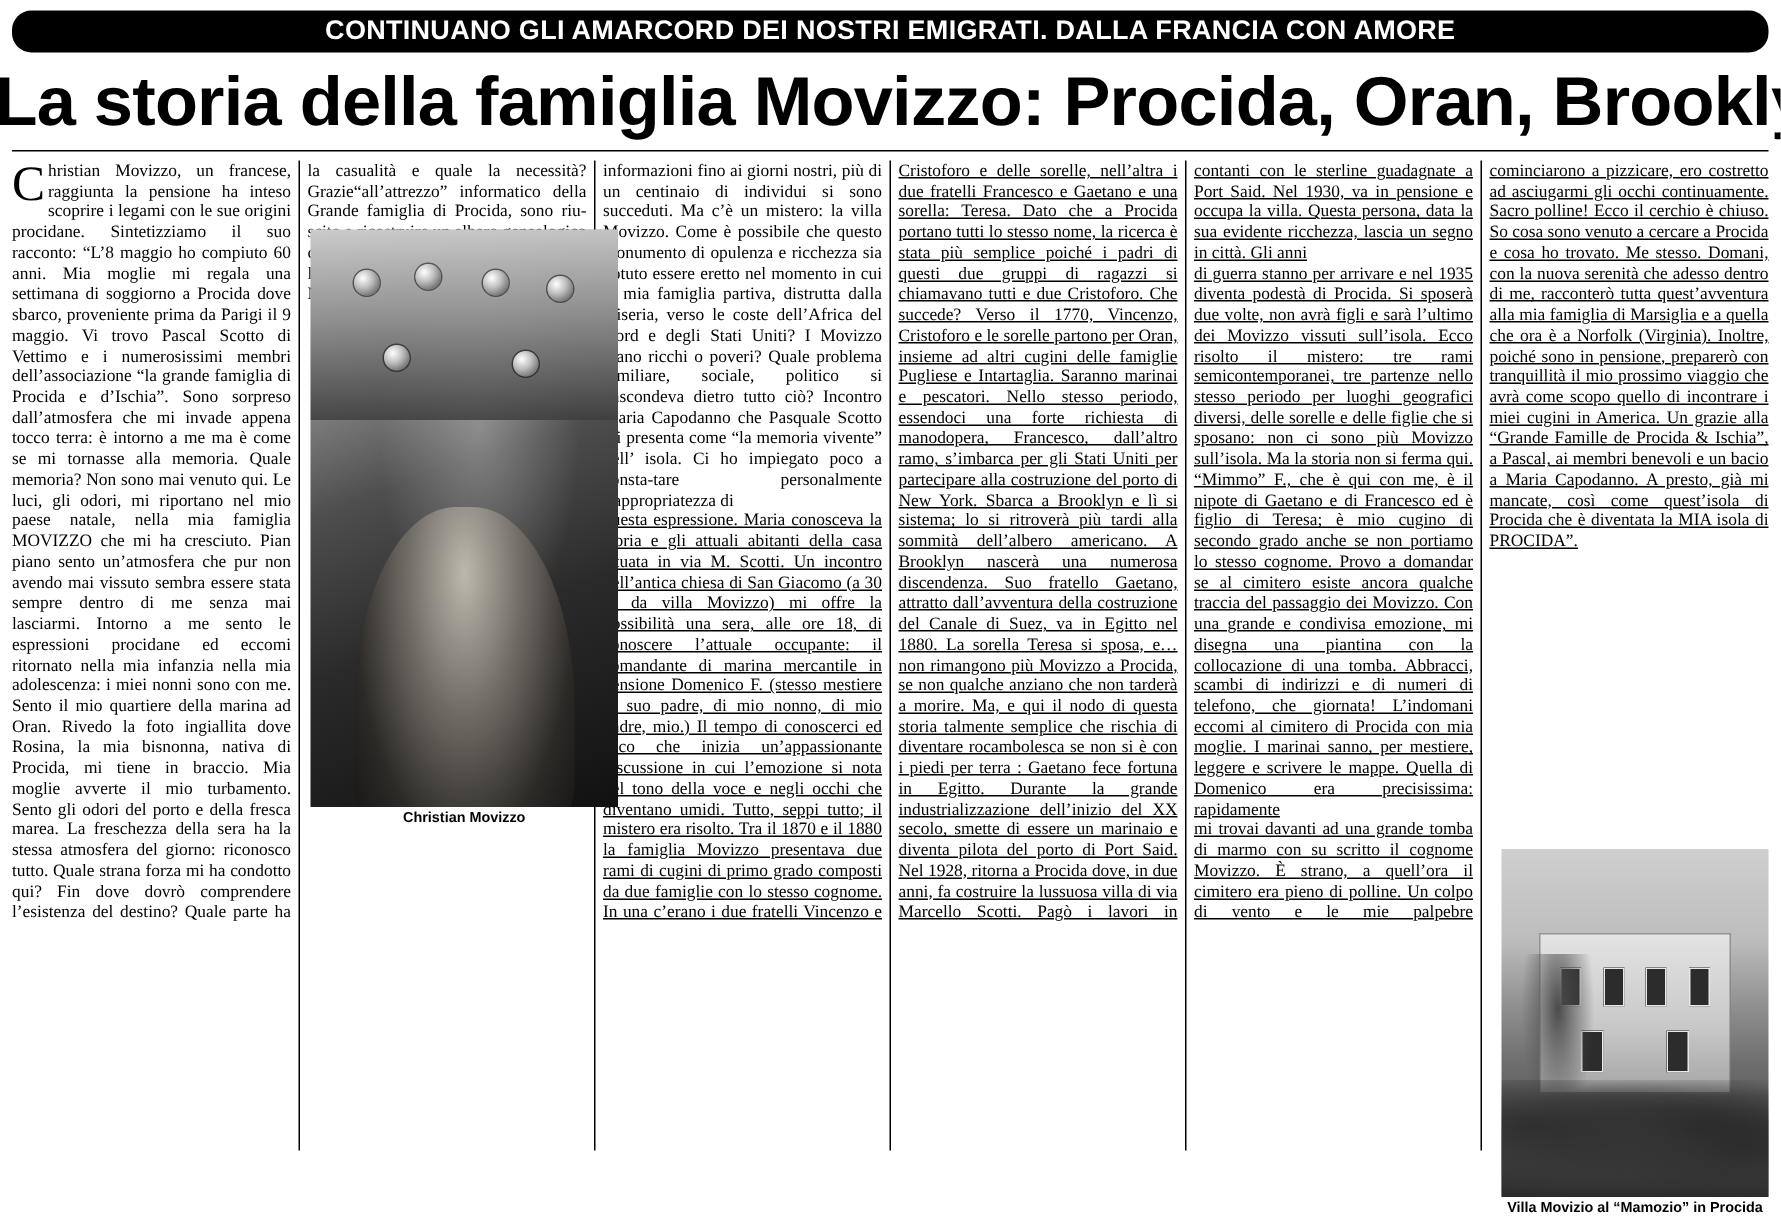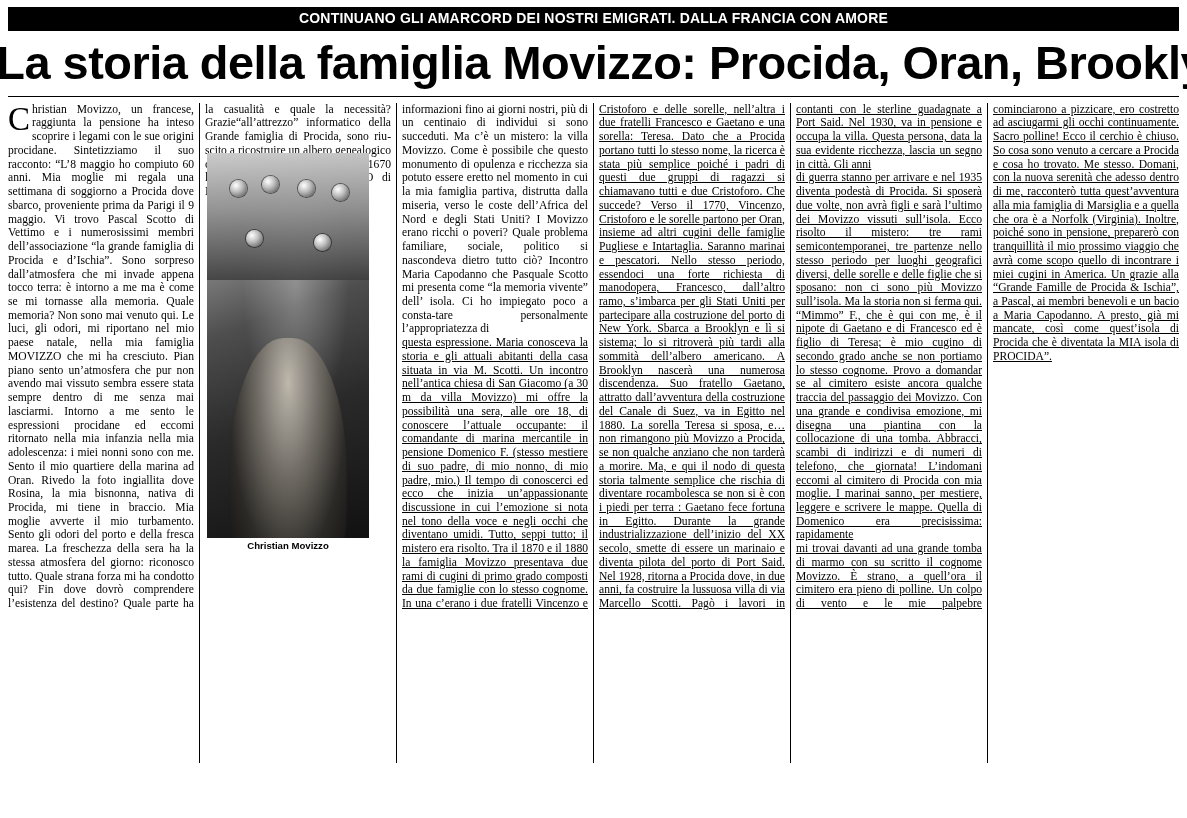--- a/index.html
+++ b/index.html
@@ -23,24 +23,25 @@
   }
 
   
   .kicker-bar {
     margin: 7px 8px 0 8px;
     background: #000;
     color: #fff;
     text-align: center;
     font-family: "Liberation Sans", sans-serif;
     font-weight: bold;
-    font-size: 14px;
+    font-size: 18px;
     letter-spacing: 0.2px;
     padding: 4px 6px 5px 6px;
     line-height: 1.05;
+    border-radius: 13px;
   }
 
   
   .headline {
     margin: 9px 8px 0 8px;
     text-align: center;
     font-family: "Liberation Sans", sans-serif;
     font-weight: bold;
     font-size: 46px;
     line-height: 1.0;
@@ -104,21 +105,21 @@
     text-align: center;
     padding-top: 3px;
     line-height: 1.1;
   }
 
   
   .photo-portrait {
     position: absolute;
     left: 207px;
     top: 0px;
-    width: 162px;
+    width: 205px;
     z-index: 5;
   }
   .photo-portrait .ph {
     height: 385px;
     background:
       radial-gradient(ellipse at 55% 34%, rgba(255,255,255,0.30) 0%, rgba(255,255,255,0) 42%),
       linear-gradient(160deg, #d8d8d8 0%, #9a9a9a 18%, #4e4e4e 42%, #2a2a2a 66%, #111 100%);
     border: 0;
   }
   .photo-portrait .ph .silhouette {
@@ -236,14 +237,28 @@
       <div class="dial" style="left:34%; top:6%;"></div>
       <div class="dial" style="left:56%; top:7%;"></div>
       <div class="dial" style="left:77%; top:8%;"></div>
       <div class="dial" style="left:24%; top:20%;"></div>
       <div class="dial" style="left:66%; top:21%;"></div>
       <div class="silhouette"></div>
     </div>
     <figcaption class="cap">Christian Movizzo</figcaption>
   </figure>
 
+  <figure class="figure photo-villa" style="right:8px; bottom:8px;">
+    <div class="ph">
+      <div class="facade"></div>
+      <div class="win" style="left:22%; top:34%; width:8%; height:11%;"></div>
+      <div class="win" style="left:38%; top:34%; width:8%; height:11%;"></div>
+      <div class="win" style="left:54%; top:34%; width:8%; height:11%;"></div>
+      <div class="win" style="left:70%; top:34%; width:8%; height:11%;"></div>
+      <div class="win" style="left:30%; top:52%; width:8%; height:12%;"></div>
+      <div class="win" style="left:62%; top:52%; width:8%; height:12%;"></div>
+      <div class="palm"></div>
+      <div class="foliage"></div>
+    </div>
+    <figcaption class="cap">Villa Movizio al “Mamozio” in Procida</figcaption>
+  </figure>
 
 </div>
 
 </body></html>

